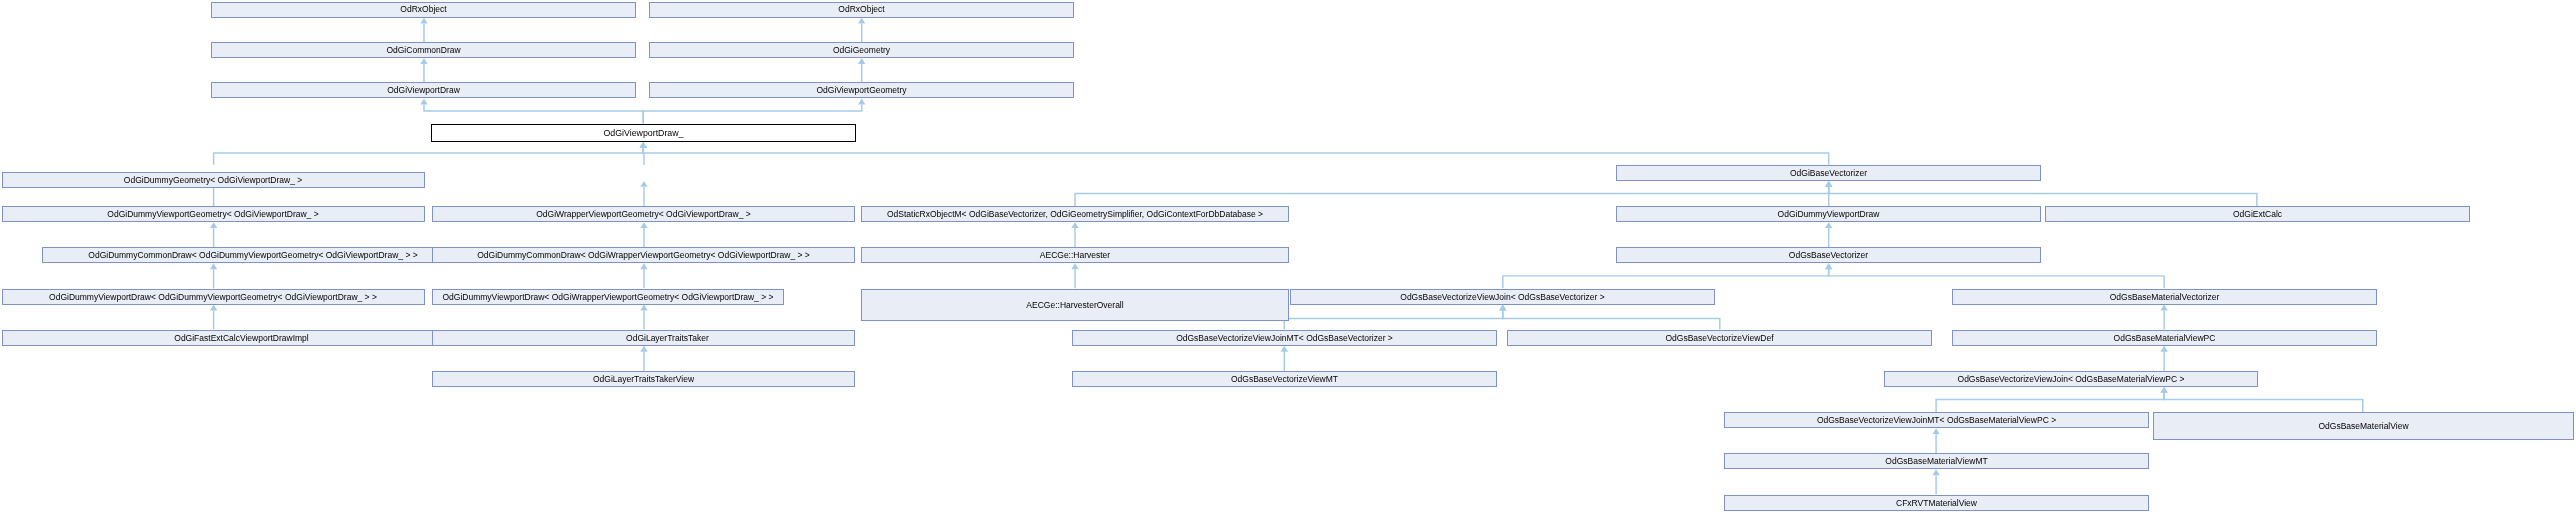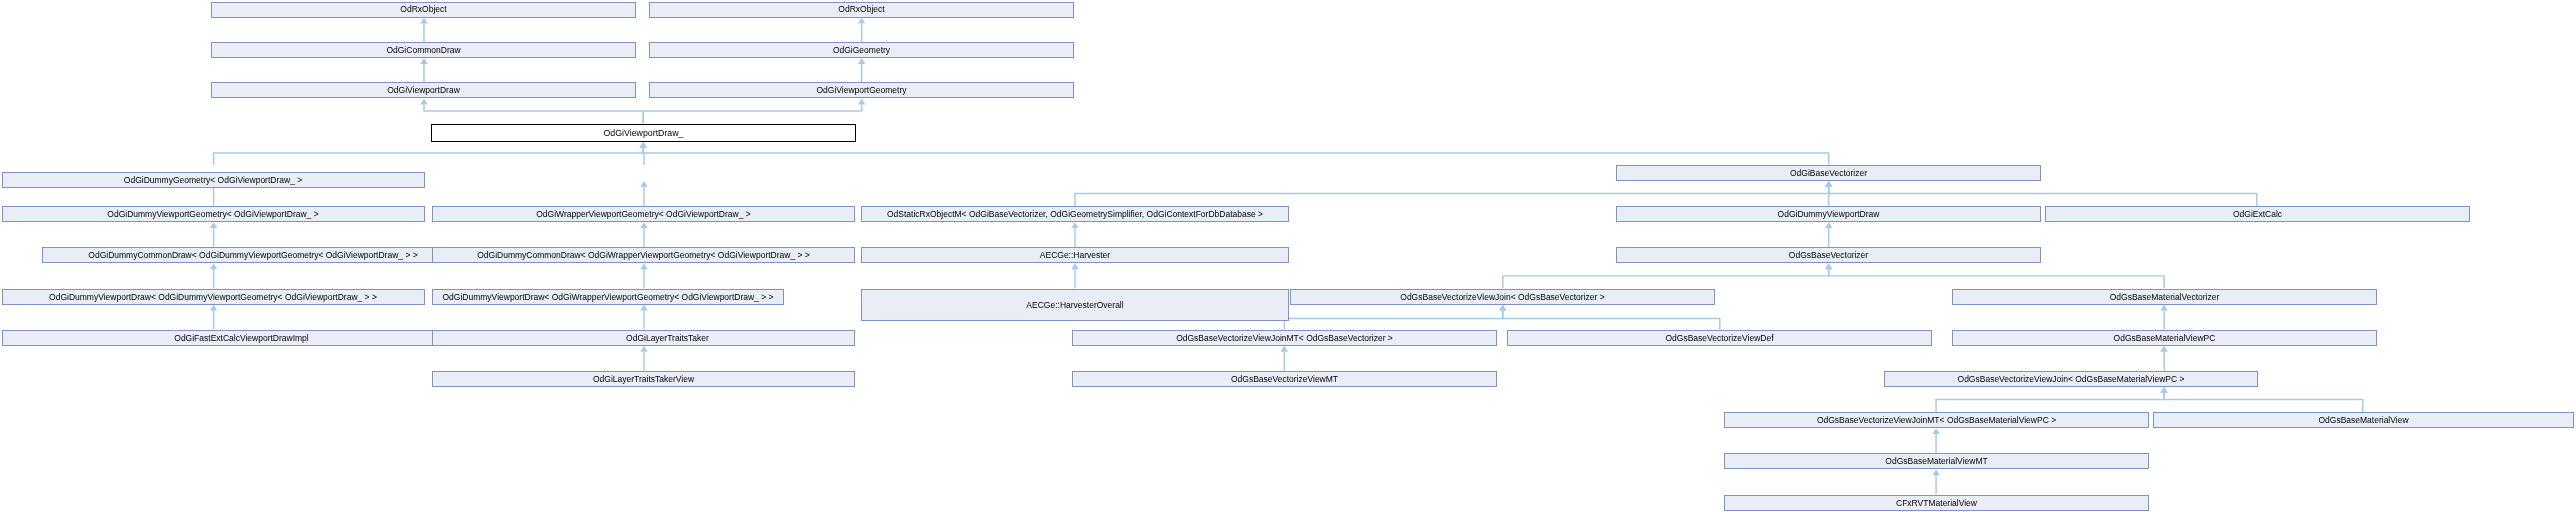--- a/index.html
+++ b/index.html
@@ -124,17 +124,17 @@
     <div class="node" style="left: 1952px; top: 289px; width: 425px; height: 16px;">OdGsBaseMaterialVectorizer</div>
     <div class="node" style="left: 1.5px; top: 330px; width: 472px; height: 16px; padding-left: 8px;">OdGiFastExtCalcViewportDrawImpl</div>
     <div class="node" style="left: 432px; top: 330px; width: 423px; height: 16px; padding-left: 48px;">OdGiLayerTraitsTaker</div>
     <div class="node" style="left: 1072px; top: 330px; width: 425px; height: 16px;">OdGsBaseVectorizeViewJoinMT&lt; OdGsBaseVectorizer &gt;</div>
     <div class="node" style="left: 1507px; top: 330px; width: 425px; height: 16px;">OdGsBaseVectorizeViewDef</div>
     <div class="node" style="left: 1952px; top: 330px; width: 425px; height: 16px;">OdGsBaseMaterialViewPC</div>
     <div class="node" style="left: 432px; top: 371px; width: 423px; height: 16px;">OdGiLayerTraitsTakerView</div>
     <div class="node" style="left: 1072px; top: 371px; width: 425px; height: 16px;">OdGsBaseVectorizeViewMT</div>
     <div class="node" style="left: 1884px; top: 371px; width: 374px; height: 16px;">OdGsBaseVectorizeViewJoin&lt; OdGsBaseMaterialViewPC &gt;</div>
     <div class="node" style="left: 1724px; top: 412px; width: 425px; height: 16px;">OdGsBaseVectorizeViewJoinMT&lt; OdGsBaseMaterialViewPC &gt;</div>
-    <div class="node" style="left: 2153px; top: 412px; width: 421px; height: 16px;">OdGsBaseMaterialView</div>
+    <div class="node" style="left: 2153px; top: 412px; width: 421px; height: 28px;">OdGsBaseMaterialView</div>
     <div class="node" style="left: 1724px; top: 453px; width: 425px; height: 16px;">OdGsBaseMaterialViewMT</div>
     <div class="node" style="left: 1724px; top: 495px; width: 425px; height: 16px;">CFxRVTMaterialView</div>
   </div>
 
 
 </body></html>

